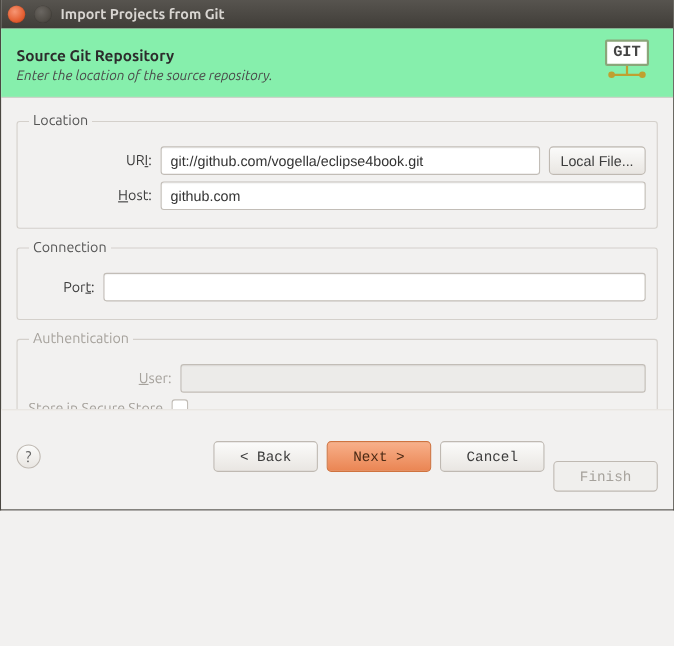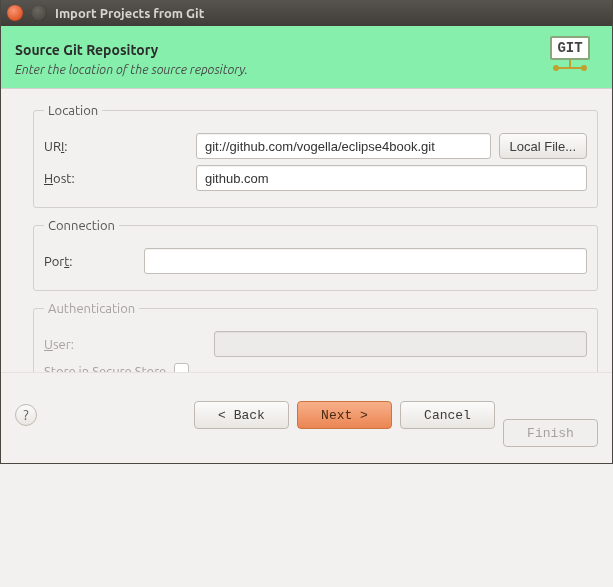--- a/index.html
+++ b/index.html
@@ -41,21 +41,21 @@
   .git-icon {
     width: 48px; height: 40px; position: relative;
   }
   .git-icon-box {
     width: 40px; height: 24px; border: 2px solid #8aa67a; background: #fff;
     font-weight: bold; font-family: "Courier New", monospace;
     display:flex; align-items:center; justify-content:center; font-size:14px;
     color:#444; border-radius:2px;
   }
   .content {
-    padding: 8px 14px 12px 32px;
+    padding: 8px 14px 12px 14px;
   }
   fieldset {
     border: 1px solid #d4d0cb;
     border-radius: 3px;
     margin: 6px 0 10px 0;
     padding: 10px 10px 10px 10px;
   }
   legend {
     padding: 0 4px;
     color: #555;
@@ -64,34 +64,34 @@
   .row {
     display: flex;
     align-items: center;
     margin: 6px 0;
     gap: 8px;
   }
   .row label {
     width: 112px;
     color: #3c3c3c;
     font-size: 13px;
+    text-align: right;
   }
   .row label.short { width: 60px; }
   .underline { text-decoration: underline; }
   input[type=text], input[type=password] {
     flex: 1;
     height: 26px;
     border: 1px solid #c2bdb7;
     border-radius: 3px;
     background: #fff;
     padding: 0 8px;
     font-size: 13px;
     color: #333;
     box-shadow: inset 0 1px 1px rgba(0,0,0,.05);
-    margin-left: 32px;
   }
   input[disabled] { background: #ecebe9; color: #999; }
   .btn {
     height: 26px;
     border: 1px solid #bfb9b2;
     border-radius: 4px;
     background: linear-gradient(#fbfbfa, #e9e6e2);
     padding: 0 10px;
     font-size: 13px;
     color: #3c3c3c;

